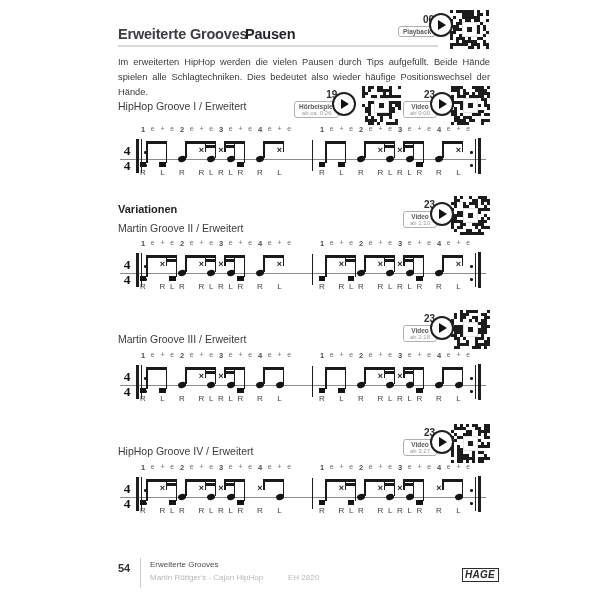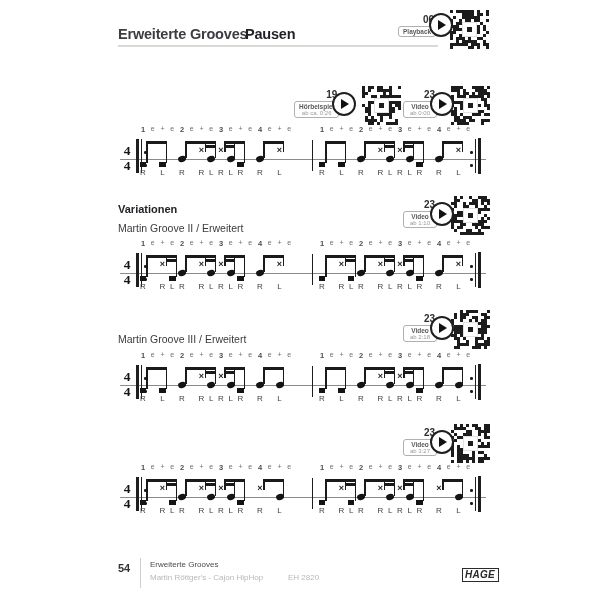--- a/index.html
+++ b/index.html
@@ -156,21 +156,23 @@
       <div class="c" style="left: 36px; top: 33px; width: 3px; height: 3px;"></div>
       <div class="c" style="left: 0px; top: 36px; width: 3px; height: 3px;"></div>
       <div class="c" style="left: 18px; top: 36px; width: 3px; height: 3px;"></div>
       <div class="c" style="left: 21px; top: 36px; width: 3px; height: 3px;"></div>
       <div class="c" style="left: 27px; top: 36px; width: 3px; height: 3px;"></div>
       <div class="c" style="left: 36px; top: 36px; width: 3px; height: 3px;"></div>
       <div class="center" style="left: 12px; top: 12px; width: 15px; height: 15px;"></div>
       <div class="c" style="left: 17px; top: 17px; width: 5px; height: 5px;"></div>
     </div>
 
-
+  <p class="abs intro" style="left:118px; top:55px; width:372px;">Im erweiterten HipHop werden die vielen Pausen durch Tips aufgefüllt. Beide Hände spielen alle Schlagtechniken. Dies bedeutet also wieder häufige Positionswechsel der Hände.</p>
+
+  <span class="abs groove-label" style="left:118px; top:100px;">HipHop Groove I / Erweitert</span>
 
   <div class="media-badge" style="left:294px; top:89px;">
     <div class="mb-col">
       <div class="mb-num">19</div>
       <div class="mb-box">
         <div class="mb-label">Hörbeispiel</div>
         <div class="mb-sub">ab ca. 0:26</div>
       </div>
     </div>
     <div class="mb-play">
@@ -902,20 +904,21 @@
       <div class="stem" style="left: 343.9px; top: 18px; height: 16px;"></div>
       <div class="stick" style="left: 333.5px; top: 44px;">L</div>
       <div class="beam" style="left: 207.4px; top: 17px; width: 20.8px; height: 2.6px;"></div>
       <div class="beam" style="left: 246.4px; top: 17px; width: 30.5px; height: 2.6px;"></div>
       <div class="beam" style="left: 265.9px; top: 21.4px; width: 11.1px; height: 2.2px;"></div>
       <div class="beam" style="left: 285.4px; top: 17px; width: 20.8px; height: 2.6px;"></div>
       <div class="beam" style="left: 285.4px; top: 21.4px; width: 11.1px; height: 2.2px;"></div>
       <div class="beam" style="left: 324.4px; top: 17px; width: 20.8px; height: 2.6px;"></div>
     </div>
 
+  <span class="abs groove-label" style="left:118px; top:445px;">HipHop Groove IV / Erweitert</span>
   <div class="media-badge" style="left:403px; top:427px;">
     <div class="mb-col">
       <div class="mb-num">23</div>
       <div class="mb-box">
         <div class="mb-label">Video</div>
         <div class="mb-sub">ab 3:27</div>
       </div>
     </div>
     <div class="mb-play">
         <div class="mb-tri"></div>

